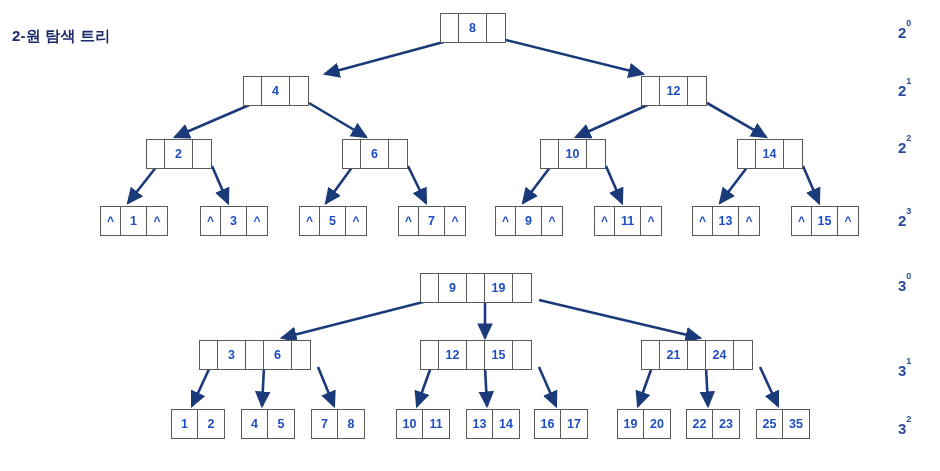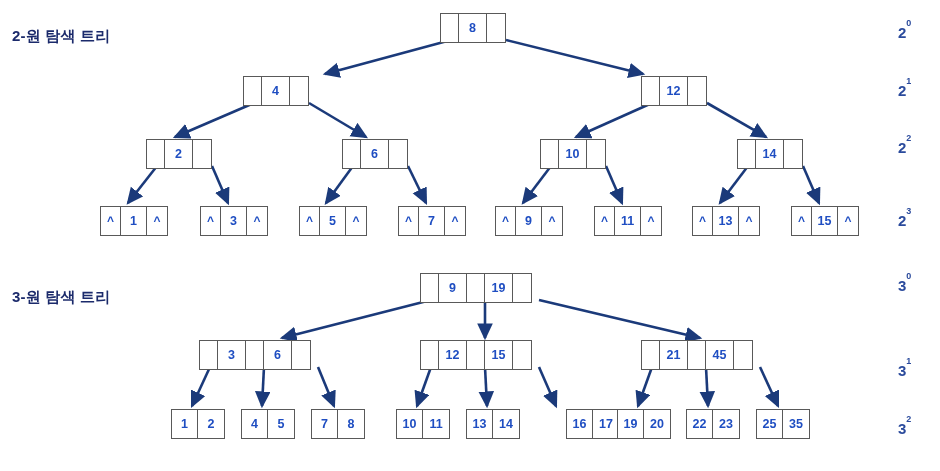--- a/index.html
+++ b/index.html
@@ -63,21 +63,20 @@
     position:absolute;left:0;top:0;width:940px;height:471px;
     pointer-events:none;z-index:1;
   }
 </style>
 </head>
 <body>
 
 <div id="stage">
 
   <div class="sec-title" id="title-two" style="left: 12px; top: 27px;">2-원 탐색 트리</div>
-  <div class="sec-title" id="title-three" style="left: 12px; top: 288px;">3-원 탐색 트리</div>
 
   <svg class="edges" id="edge-layer" viewBox="0 0 940 471">
     <defs>
       <marker id="arrow" markerWidth="7" markerHeight="7" refX="5.6" refY="3" orient="auto" markerUnits="strokeWidth">
         <path d="M0,0 L6.5,3 L0,6 z" fill="#1b3a7a"></path>
       </marker>
     </defs>
     <g id="edge-group">
         <line x1="451" y1="40" x2="325" y2="74" stroke="#1b3a7a" stroke-width="2.6" marker-end="url(#arrow)"></line>
         <line x1="506" y1="40" x2="643" y2="74" stroke="#1b3a7a" stroke-width="2.6" marker-end="url(#arrow)"></line>
@@ -202,21 +201,21 @@
         <div class="cell ptr"></div>
         <div class="cell key">12</div>
         <div class="cell ptr"></div>
         <div class="cell key">15</div>
         <div class="cell ptr"></div>
       </div>
       <div class="node" style="left: 641px; top: 340px;">
         <div class="cell ptr"></div>
         <div class="cell key">21</div>
         <div class="cell ptr"></div>
-        <div class="cell key">45</div>
+        <div class="cell key">24</div>
         <div class="cell ptr"></div>
       </div>
       <div class="node" style="left: 171px; top: 409px;">
         <div class="cell leafkey">1</div>
         <div class="cell leafkey">2</div>
       </div>
       <div class="node" style="left: 241px; top: 409px;">
         <div class="cell leafkey">4</div>
         <div class="cell leafkey">5</div>
       </div>
@@ -225,21 +224,21 @@
         <div class="cell leafkey">8</div>
       </div>
       <div class="node" style="left: 396px; top: 409px;">
         <div class="cell leafkey">10</div>
         <div class="cell leafkey">11</div>
       </div>
       <div class="node" style="left: 466px; top: 409px;">
         <div class="cell leafkey">13</div>
         <div class="cell leafkey">14</div>
       </div>
-      <div class="node" style="left: 534px; top: 409px; margin-left: 32px;">
+      <div class="node" style="left: 534px; top: 409px;">
         <div class="cell leafkey">16</div>
         <div class="cell leafkey">17</div>
       </div>
       <div class="node" style="left: 617px; top: 409px; text-align: right;">
         <div class="cell leafkey">19</div>
         <div class="cell leafkey">20</div>
       </div>
       <div class="node" style="left: 686px; top: 409px;">
         <div class="cell leafkey">22</div>
         <div class="cell leafkey">23</div>

